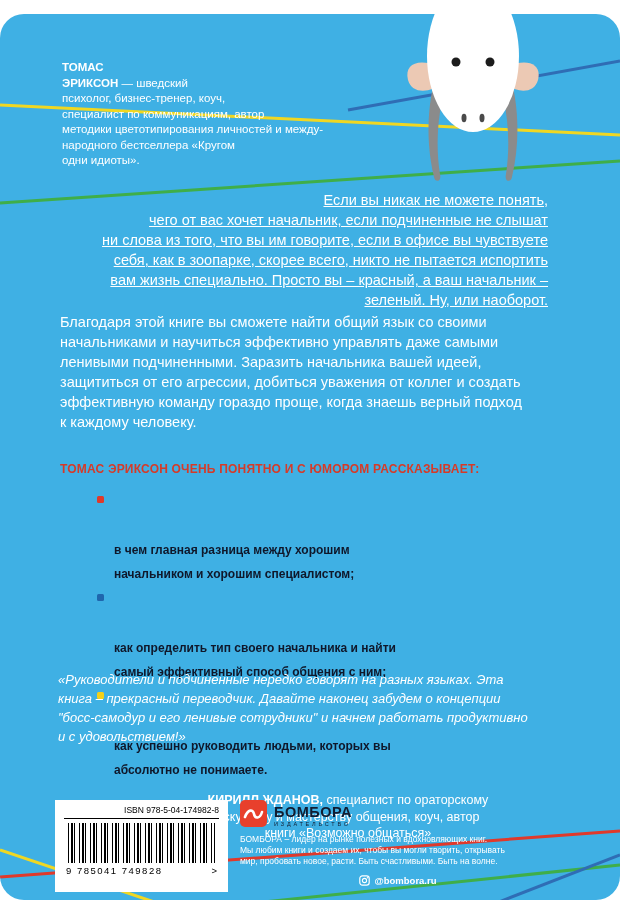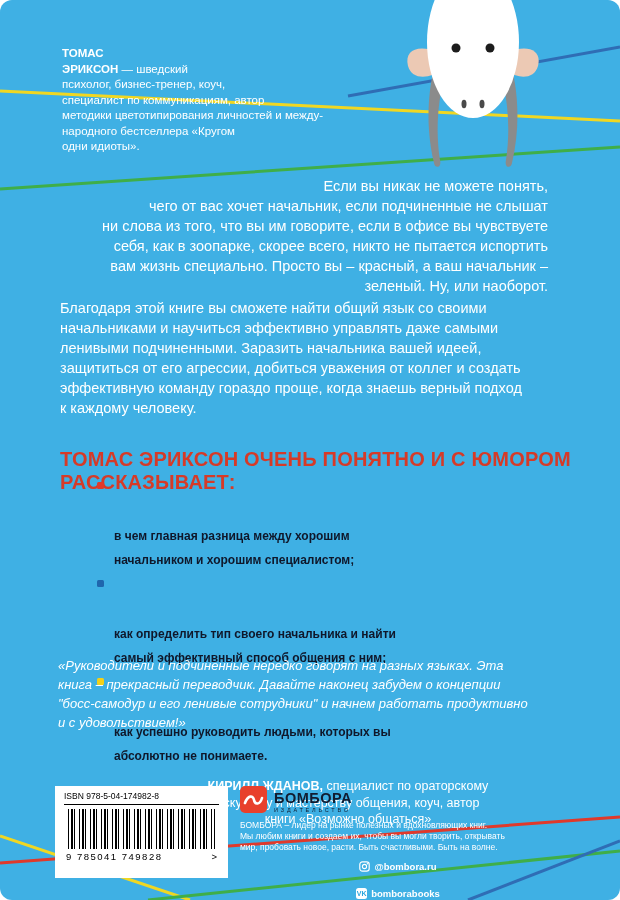--- a/index.html
+++ b/index.html
@@ -1,36 +1,36 @@
 <!DOCTYPE html>
 <html><head>
 <meta charset="utf-8">
 <style>
   html,body{margin:0;padding:0;background:#fff;}
   .page{position:relative;width:620px;height:900px;background:#fff;overflow:hidden;
         font-family:"Liberation Sans","DejaVu Sans",sans-serif;}
-  .cover{position:absolute;inset:0;border-radius:12px;background:#3fb0e4;overflow:hidden;}
+  .cover{position:absolute;inset:0;border-radius:24px;background:#3fb0e4;overflow:hidden;margin-top:14px;}
   .lines{position:absolute;left:0;top:0;z-index:1;}
   .goat{position:absolute;left:398px;top:0;width:150px;height:175px;z-index:2;}
   .txt{position:absolute;z-index:3;color:#fff;white-space:pre-line;margin:0;}
   .b{font-weight:bold;}
   .bio{left:62px;top:46px;width:345px;font-size:11.5px;line-height:15.5px;}
-  .p1{left:48px;top:176px;width:500px;font-size:14.5px;line-height:20px;text-align:right;}
+  .p1{left:48px;top:176px;width:500px;font-size:14.5px;line-height:20px;text-align:right;text-decoration:underline;}
   .p2{left:60px;top:298px;width:505px;font-size:14.5px;line-height:20px;}
-  .heading{left:60px;top:448px;width:520px;font-size:20px;font-weight:bold;letter-spacing:.2px;
+  .heading{left:60px;top:448px;width:520px;font-size:12px;font-weight:bold;letter-spacing:.2px;
            margin:0;position:absolute;z-index:3;white-space:pre-line;}
   .bullets{position:absolute;left:97px;top:476px;width:450px;z-index:3;list-style:none;margin:0;padding:0;}
   .bullet{position:relative;padding-left:17px;margin-bottom:2px;color:#0f172a;
           font-size:12px;line-height:24px;font-weight:bold;white-space:pre-line;}
   .dot{position:absolute;left:0;top:6px;width:7px;height:7px;border-radius:1.5px;}
   .quote{left:58px;top:656px;width:510px;font-size:13px;line-height:19px;font-style:italic;}
   .attr{left:148px;top:778px;width:400px;font-size:12.5px;line-height:16.5px;text-align:center;}
   .barcode-box{position:absolute;left:55px;top:786px;width:173px;height:92px;background:#fff;
                z-index:4;box-sizing:border-box;padding:5px 9px 4px;}
-  .isbn{font-size:8.5px;color:#000;text-align:left;padding-bottom:3px;border-bottom:1.5px solid #000;}
+  .isbn{font-size:8.5px;color:#000;text-align:right;padding-bottom:3px;border-bottom:1.5px solid #000;}
   .bars{height:40px;margin:4px 4px 0;
         background:repeating-linear-gradient(90deg,#000 0 1px,#fff 1px 3px,#000 3px 5px,#fff 5px 6px,#000 6px 7px,#fff 7px 11px);}
   .barnum{display:flex;justify-content:space-between;font-size:9.5px;color:#000;margin-top:2px;padding:0 2px;gap:32px;}
   .barnum span:first-child{letter-spacing:1.5px;}
   .pub{position:absolute;left:240px;top:786px;width:316px;z-index:4;}
   .logo-row{display:flex;align-items:flex-end;gap:7px;}
   .logo-mark{width:27px;height:27px;border-radius:5px;display:flex;align-items:center;justify-content:center;}
   .logo-name{font-size:14.5px;font-weight:bold;color:#111c30;letter-spacing:.5px;}
   .logo-sub{font-size:5.5px;letter-spacing:2.8px;color:#111c30;margin-top:1px;}
   .blurb{margin:7px 0 0;color:#fff;font-size:8.5px;line-height:11px;white-space:pre-line;}

